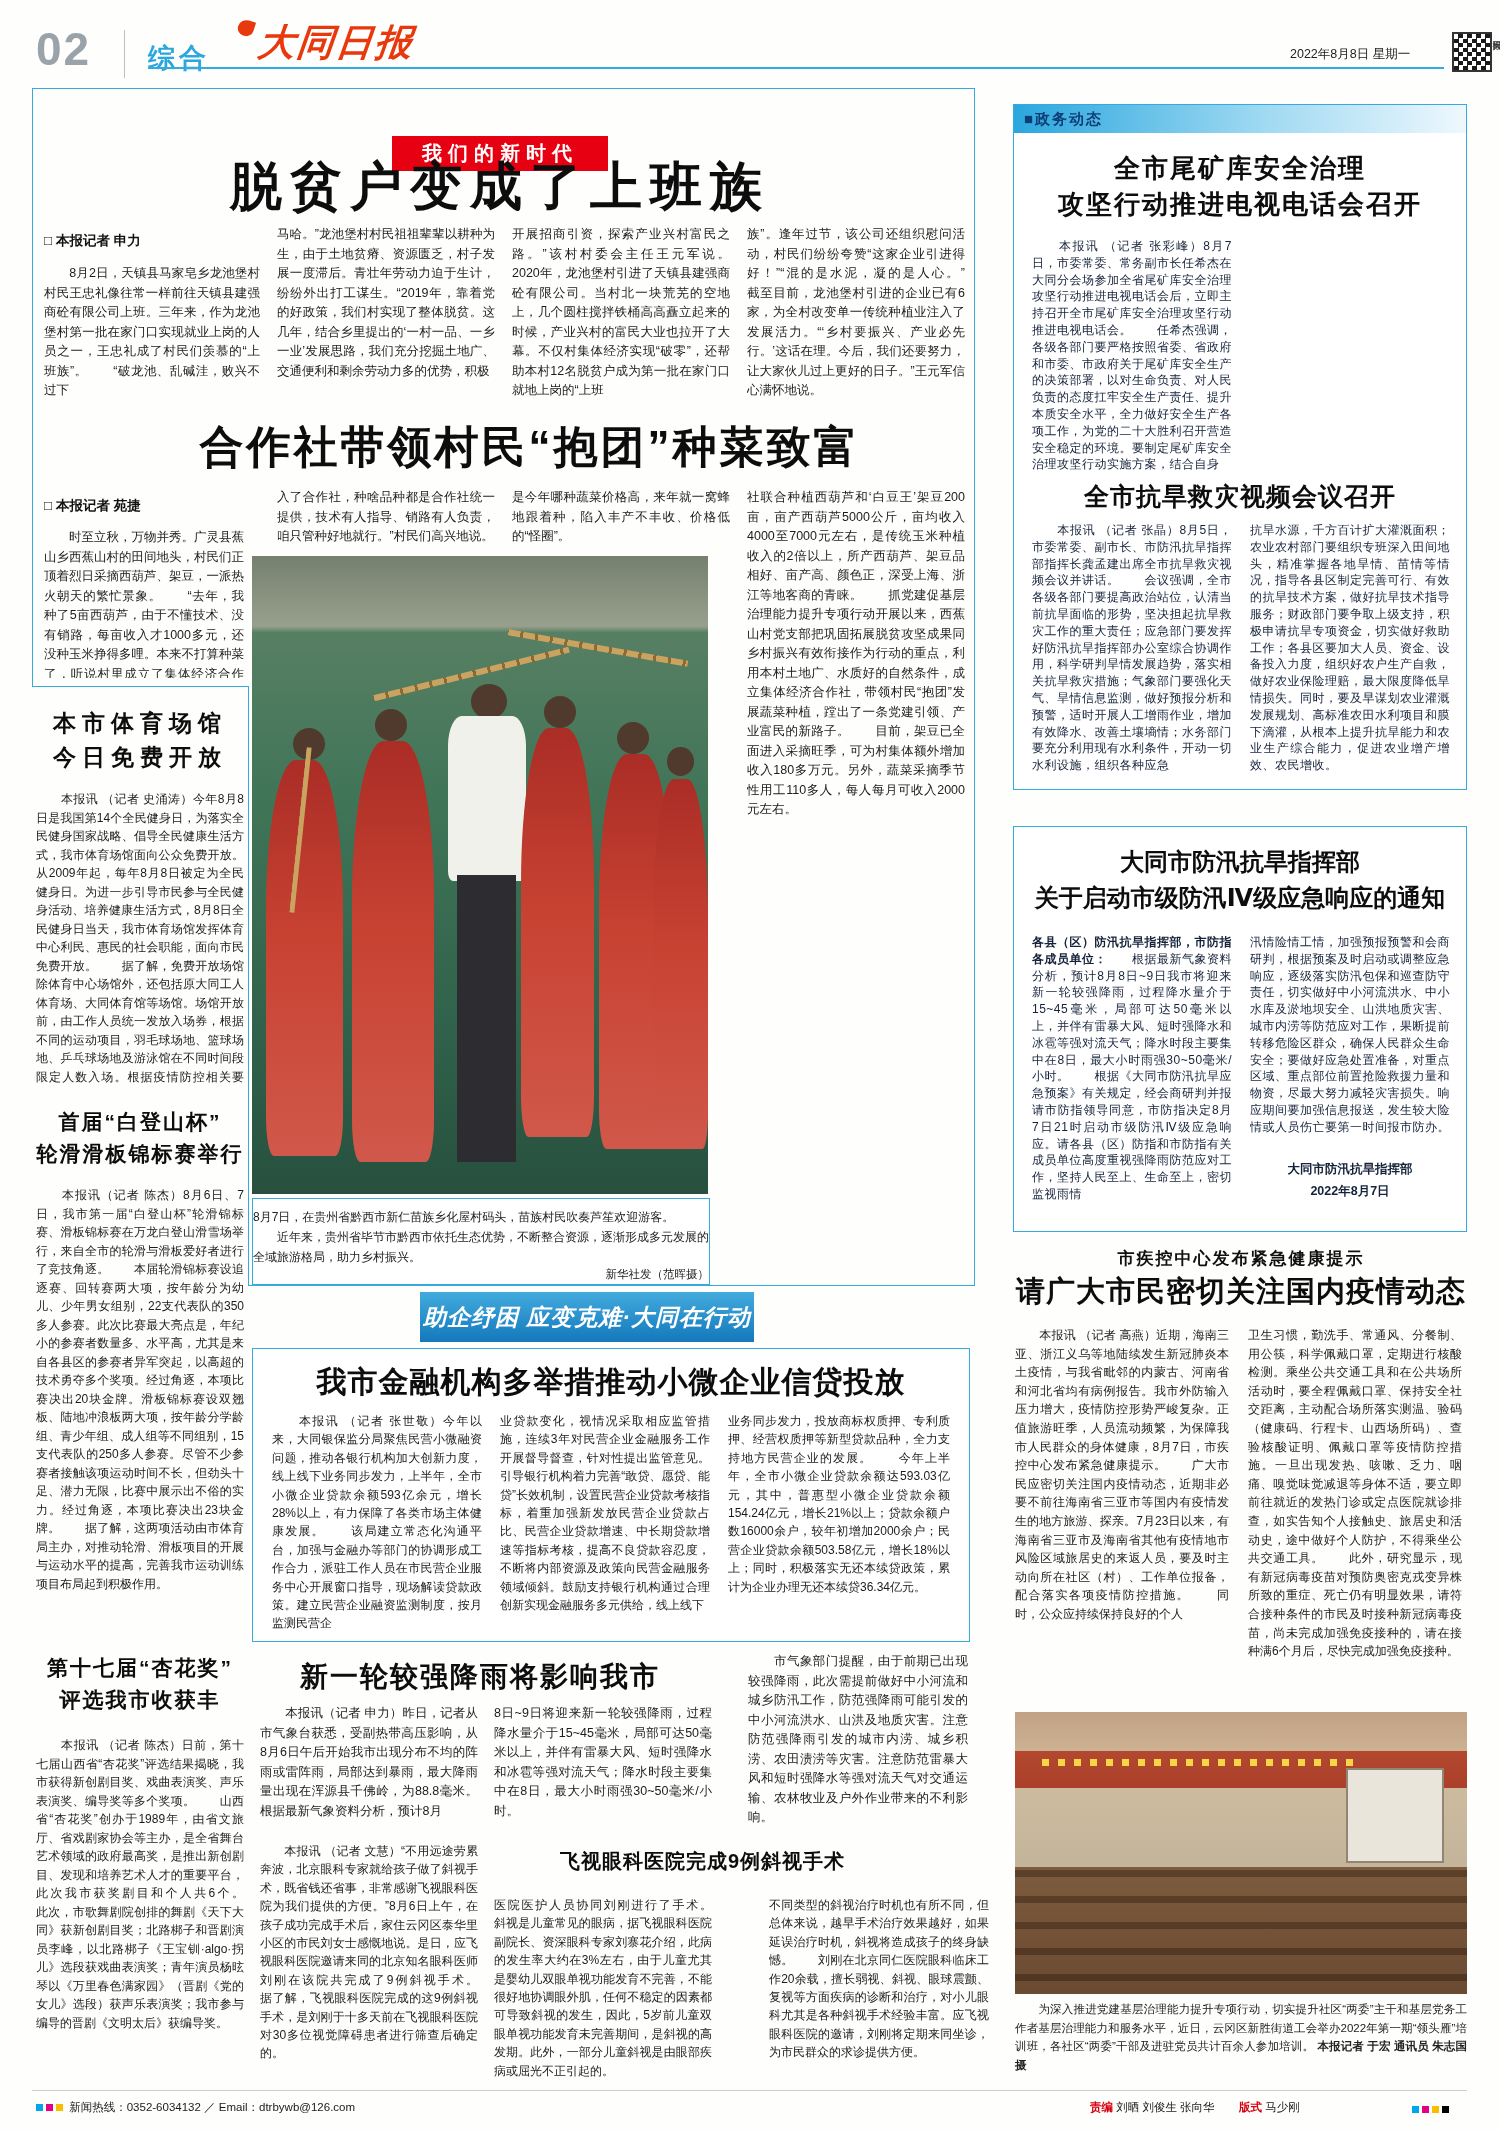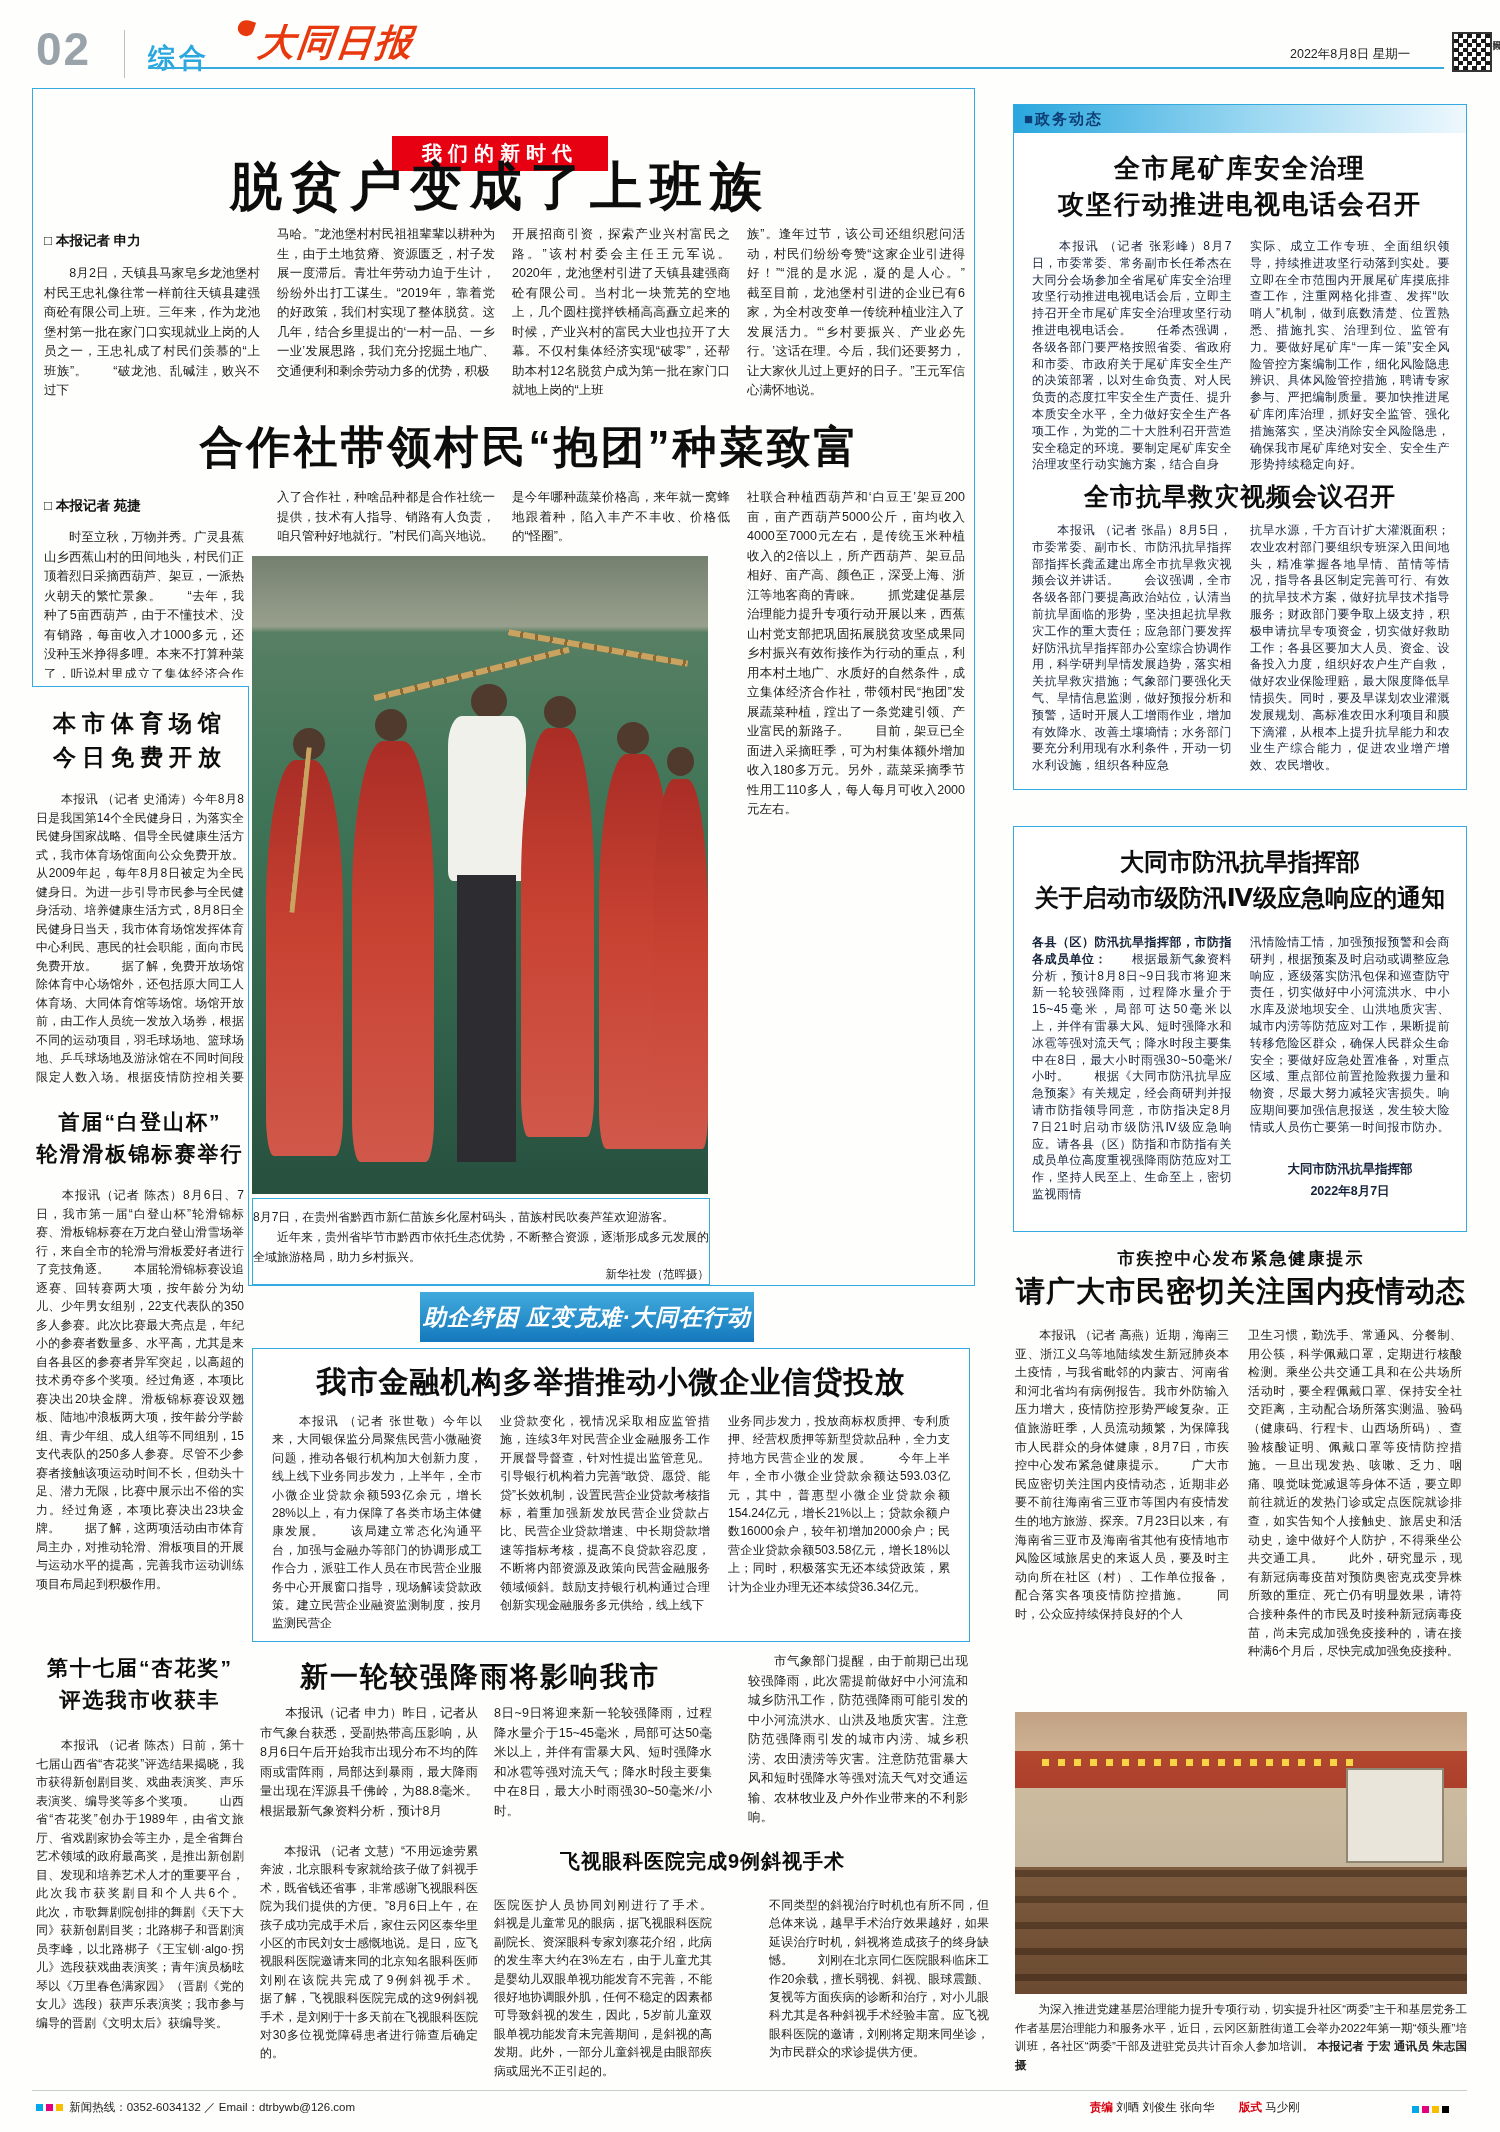--- a/index.html
+++ b/index.html
@@ -137,21 +137,20 @@
 
   <div class="box" style="left:1013px;top:104px;width:454px;height:686px;"></div>
   <div class="gov-bar" style="left:1014px;top:105px;width:452px;">
     <span class="gov-label">■政务动态</span>
   </div>
   <div class="abs hl center" style="left:1020px;top:150px;width:440px;font-size:26px;line-height:36px;letter-spacing:2px;">
     <div>全市尾矿库安全治理</div>
     <div>攻坚行动推进电视电话会召开</div>
   </div>
   <div class="abs gov-text" style="left:1032px;top:238px;width:200px;height:232px;">　　本报讯 （记者 张彩峰）8月7日，市委常委、常务副市长任希杰在大同分会场参加全省尾矿库安全治理攻坚行动推进电视电话会后，立即主持召开全市尾矿库安全治理攻坚行动推进电视电话会。　　任希杰强调，各级各部门要严格按照省委、省政府和市委、市政府关于尾矿库安全生产的决策部署，以对生命负责、对人民负责的态度扛牢安全生产责任、提升本质安全水平，全力做好安全生产各项工作，为党的二十大胜利召开营造安全稳定的环境。要制定尾矿库安全治理攻坚行动实施方案，结合自身</div>
-  <div class="abs gov-text" style="left:1250px;top:238px;width:200px;height:232px;">实际、成立工作专班、全面组织领导，持续推进攻坚行动落到实处。要立即在全市范围内开展尾矿库摸底排查工作，注重网格化排查、发挥“吹哨人”机制，做到底数清楚、位置熟悉、措施扎实、治理到位、监管有力。要做好尾矿库“一库一策”安全风险管控方案编制工作，细化风险隐患辨识、具体风险管控措施，聘请专家参与、严把编制质量。要加快推进尾矿库闭库治理，抓好安全监管、强化措施落实，坚决消除安全风险隐患，确保我市尾矿库绝对安全、安全生产形势持续稳定向好。</div>
 
   <div class="abs hl center" style="left:1020px;top:480px;width:440px;font-size:25px;letter-spacing:1px;">全市抗旱救灾视频会议召开</div>
   <div class="abs gov-text" style="left:1032px;top:522px;width:200px;height:260px;">　　本报讯 （记者 张晶）8月5日，市委常委、副市长、市防汛抗旱指挥部指挥长龚孟建出席全市抗旱救灾视频会议并讲话。　　会议强调，全市各级各部门要提高政治站位，认清当前抗旱面临的形势，坚决担起抗旱救灾工作的重大责任；应急部门要发挥好防汛抗旱指挥部办公室综合协调作用，科学研判旱情发展趋势，落实相关抗旱救灾措施；气象部门要强化天气、旱情信息监测，做好预报分析和预警，适时开展人工增雨作业，增加有效降水、改善土壤墒情；水务部门要充分利用现有水利条件，开动一切水利设施，组织各种应急</div>
   <div class="abs gov-text" style="left:1250px;top:522px;width:200px;height:260px;">抗旱水源，千方百计扩大灌溉面积；农业农村部门要组织专班深入田间地头，精准掌握各地旱情、苗情等情况，指导各县区制定完善可行、有效的抗旱技术方案，做好抗旱技术指导服务；财政部门要争取上级支持，积极申请抗旱专项资金，切实做好救助工作；各县区要加大人员、资金、设备投入力度，组织好农户生产自救，做好农业保险理赔，最大限度降低旱情损失。同时，要及早谋划农业灌溉发展规划、高标准农田水利项目和膜下滴灌，从根本上提升抗旱能力和农业生产综合能力，促进农业增产增效、农民增收。</div>
 
   <div class="box" style="left:1013px;top:826px;width:454px;height:406px;"></div>
   <div class="abs hl center" style="left:1020px;top:844px;width:440px;font-size:24px;line-height:36px;">
     <div>大同市防汛抗旱指挥部</div>
     <div>关于启动市级防汛Ⅳ级应急响应的通知</div>
   </div>

